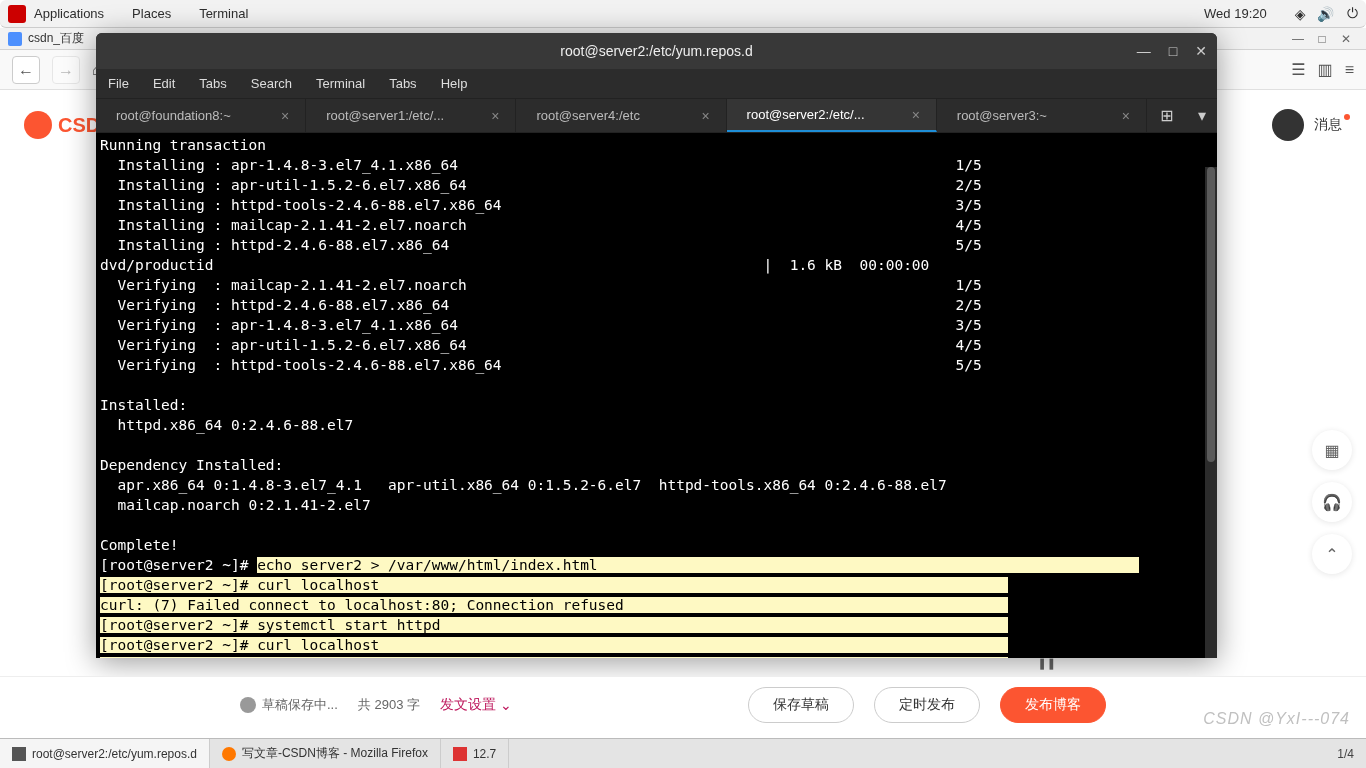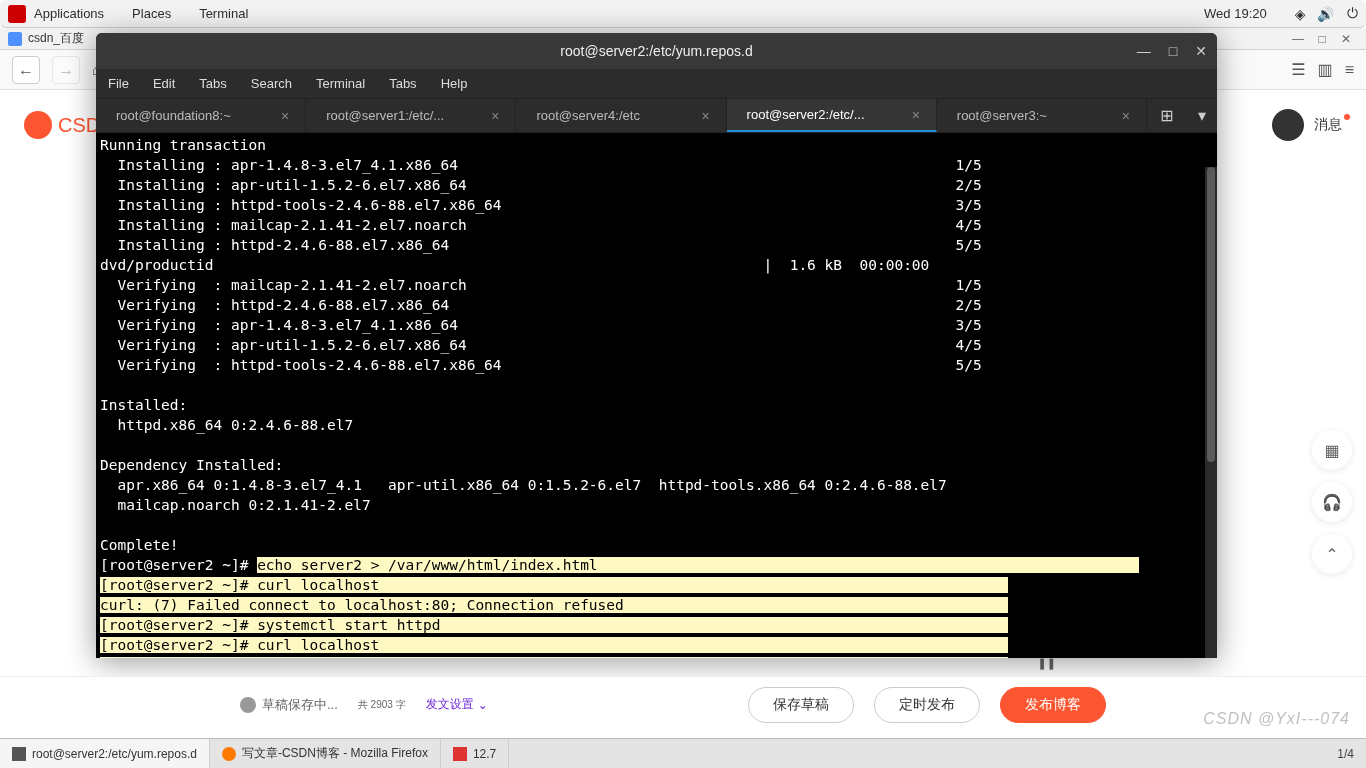--- a/index.html
+++ b/index.html
@@ -19,21 +19,21 @@
 .browser-bar .tab-title { color: #333; }
 .browser-bar .spacer { flex: 1; }
 .browser-bar .win-btn { width: 24px; text-align: center; color: #666; }
 .nav-bar { height: 40px; background: #f9f9f9; border-bottom: 1px solid #e0e0e0; display: flex; align-items: center; padding: 0 12px; gap: 12px; }
 .nav-btn { width: 28px; height: 28px; border: 1px solid #ccc; border-radius: 4px; display: flex; align-items: center; justify-content: center; color: #555; background: #fff; }
 .urlbar-icon { color: #555; font-size: 16px; }
 .nav-spacer { flex: 1; }
 .csdn-header { height: 70px; background: #fff; display: flex; align-items: center; padding: 0 24px; }
 .csdn-logo { display: flex; align-items: center; gap: 6px; }
 .csdn-logo .monkey { width: 28px; height: 28px; background: #fc5531; border-radius: 50%; position: relative; }
-.csdn-logo .txt { font-weight: normal; font-size: 20px; color: #fc5531; }
+.csdn-logo .txt { font-weight: bold; font-size: 20px; color: #fc5531; }
 .csdn-spacer { flex: 1; }
 .csdn-avatar { width: 32px; height: 32px; border-radius: 50%; background: #333; margin-right: 10px; }
 .csdn-msg { color: #333; font-size: 14px; position: relative; }
 .csdn-msg::after { content: ""; position: absolute; top: -2px; right: -8px; width: 6px; height: 6px; background: #fc5531; border-radius: 50%; }
 
 
 .terminal-window { position: absolute; left: 96px; top: 33px; width: 1121px; height: 625px; background: #2c2c2c; border-radius: 6px 6px 0 0; box-shadow: 0 4px 30px rgba(0,0,0,.4); display: flex; flex-direction: column; overflow: hidden; }
 .term-titlebar { height: 36px; background: #383838; display: flex; align-items: center; justify-content: center; position: relative; color: #eee; font-size: 14px; font-weight: 500; }
 .term-titlebar .win-controls { position: absolute; right: 10px; display: flex; gap: 18px; color: #ccc; font-size: 14px;}
 .term-menubar { height: 30px; background: #2c2c2c; display: flex; align-items: center; padding: 0 12px; gap: 24px; color: #ddd; font-size: 13px; border-bottom: 1px solid #222; }
@@ -50,22 +50,22 @@
 
 
 .right-float { position: absolute; right: 0; top: 270px; width: 48px; }
 .float-btn { width: 40px; height: 40px; border-radius: 50%; background: #fff; box-shadow: 0 1px 6px rgba(0,0,0,.1); margin: 0 auto 12px; display: flex; align-items: center; justify-content: center; color: #666; }
 .right-float2 { position: absolute; right: 14px; top: 430px; }
 
 
 .csdn-footer { position: absolute; bottom: 36px; left: 0; right: 0; height: 56px; background: #fff; display: flex; align-items: center; gap: 20px; padding: 0 260px 0 240px; border-top: 1px solid #eee;}
 .csdn-footer .status { color: #666; font-size: 13px; display: flex; align-items: center; gap: 6px;}
 .csdn-footer .status .check { width:16px; height:16px; border-radius:50%; background:#999; display:inline-block; position:relative;}
-.csdn-footer .count { color: #666; font-size: 10px; }
-.csdn-footer .settings { color: #6d28d9; font-size: 12px; display:flex; align-items:center; gap:4px;}
+.csdn-footer .count { color: #666; font-size: 13px; }
+.csdn-footer .settings { color: #be185d; font-size: 14px; display:flex; align-items:center; gap:4px;}
 .csdn-footer .spacer { flex: 1; }
 .csdn-footer .btn { height: 36px; padding: 0 24px; border-radius: 18px; border: 1px solid #ccc; background: #fff; color: #333; font-size: 14px; display: flex; align-items: center; }
 .csdn-footer .btn.primary { background: #fc5531; border-color: #fc5531; color: #fff; }
 .csdn-watermark { position: absolute; right: 16px; bottom: 40px; color: #c0c0c0; font-size: 16px; font-style: italic; letter-spacing: 1px; }
 
 
 .gnome-taskbar { position: absolute; bottom: 0; left: 0; right: 0; height: 30px; background: #e4e4e4; border-top: 1px solid #bbb; display: flex; align-items: center; font-size: 12px; }
 .task-item { height: 100%; padding: 0 12px; display: flex; align-items: center; gap: 6px; border-right: 1px solid #ccc; color: #333; }
 .task-item.active { background: #f5f5f5; }
 .task-item .tic { width: 14px; height: 14px; background: #555; }

